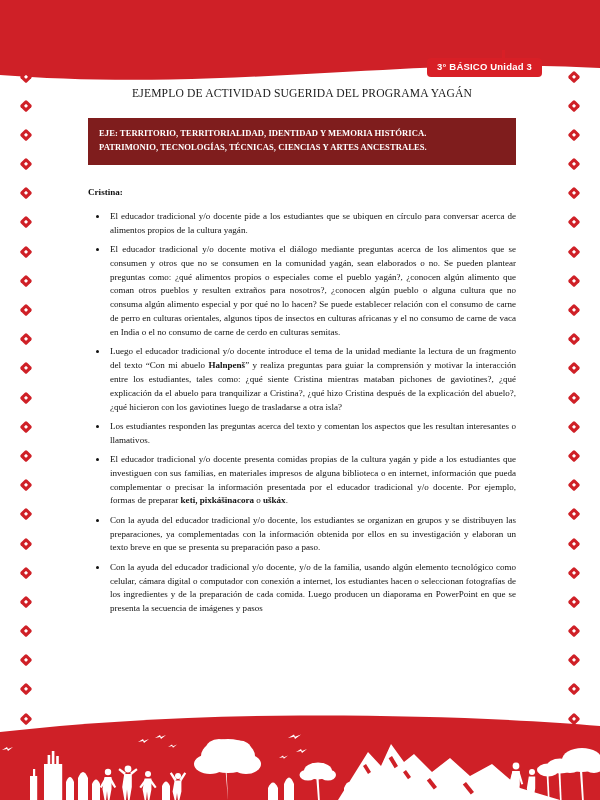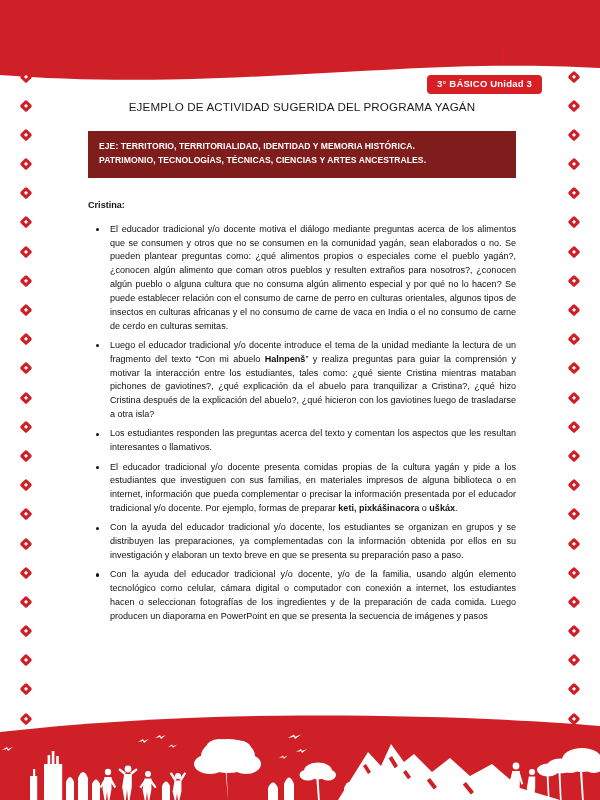--- a/index.html
+++ b/index.html
@@ -31,21 +31,21 @@
     width: 600px;
     height: 95px;
     z-index: 2;
     pointer-events: none;
   }
   .top-banner svg { display: block; }
 
   
   .unit-badge {
     position: absolute;
-    top: 75px;
+    top: 58px;
     left: 427px;
     z-index: 5;
     background: #d81f26;
     color: #ffffff;
     font-size: 9.5px;
     font-weight: bold;
     letter-spacing: .2px;
     padding: 4px 10px 5px 10px;
     border-radius: 4px;
     white-space: nowrap;
@@ -100,24 +100,25 @@
   .diamond::after {
     width: 3.2px;
     height: 3.2px;
     background: #ffffff;
     border-radius: .6px;
   }
 
   
   .content {
     position: absolute;
-    top: 100px;
+    top: 87px;
     left: 88px;
     width: 428px;
     z-index: 6;
+    font-family: Liberation Serif, serif;
   }
 
   .doc-title {
     text-align: center;
     font-size: 11.6px;
     font-weight: normal;
     color: #1a1a1a;
     letter-spacing: .15px;
     margin: 0 0 17px 0;
     line-height: 1.2;
@@ -269,20 +270,21 @@
 
     <div class="eje-box">
       <div class="eje-line">EJE: TERRITORIO, TERRITORIALIDAD, IDENTIDAD Y MEMORIA HISTÓRICA.</div>
       <div class="eje-line">PATRIMONIO, TECNOLOGÍAS, TÉCNICAS, CIENCIAS Y ARTES ANCESTRALES.</div>
     </div>
 
 
     <div class="ejemplos-label">Cristina:</div>
 
     <ul class="bullets" id="bullet-list">
+        <li><span>El educador tradicional y/o docente pide a los estudiantes que se ubiquen en círculo para conversar acerca de alimentos propios de la cultura yagán.</span></li>
         <li><span>El educador tradicional y/o docente motiva el diálogo mediante preguntas acerca de los alimentos que se consumen y otros que no se consumen en la comunidad yagán, sean elaborados o no. Se pueden plantear preguntas como: ¿qué alimentos propios o especiales come el pueblo yagán?, ¿conocen algún alimento que coman otros pueblos y resulten extraños para nosotros?, ¿conocen algún pueblo o alguna cultura que no consuma algún alimento especial y por qué no lo hacen? Se puede establecer relación con el consumo de carne de perro en culturas orientales, algunos tipos de insectos en culturas africanas y el no consumo de carne de vaca en India o el no consumo de carne de cerdo en culturas semitas.</span></li>
         <li><span>Luego el educador tradicional y/o docente introduce el tema de la unidad mediante la lectura de un fragmento del texto “Con mi abuelo </span><b>Halnpenš</b><span>” y realiza preguntas para guiar la comprensión y motivar la interacción entre los estudiantes, tales como: ¿qué siente Cristina mientras mataban pichones de gaviotines?, ¿qué explicación da el abuelo para tranquilizar a Cristina?, ¿qué hizo Cristina después de la explicación del abuelo?, ¿qué hicieron con los gaviotines luego de trasladarse a otra isla?</span></li>
         <li><span>Los estudiantes responden las preguntas acerca del texto y comentan los aspectos que les resultan interesantes o llamativos.</span></li>
         <li><span>El educador tradicional y/o docente presenta comidas propias de la cultura yagán y pide a los estudiantes que investiguen con sus familias, en materiales impresos de alguna biblioteca o en internet, información que pueda complementar o precisar la información presentada por el educador tradicional y/o docente. Por ejemplo, formas de preparar </span><b>keti, pixkášinacora</b><span> o </span><b>uškáx</b><span>.</span></li>
         <li><span>Con la ayuda del educador tradicional y/o docente, los estudiantes se organizan en grupos y se distribuyen las preparaciones, ya complementadas con la información obtenida por ellos en su investigación y elaboran un texto breve en que se presenta su preparación paso a paso.</span></li>
         <li><span>Con la ayuda del educador tradicional y/o docente, y/o de la familia, usando algún elemento tecnológico como celular, cámara digital o computador con conexión a internet, los estudiantes hacen o seleccionan fotografías de los ingredientes y de la preparación de cada comida. Luego producen un diaporama en PowerPoint en que se presenta la secuencia de imágenes y pasos</span></li>
       </ul>
 
   </div>
 

